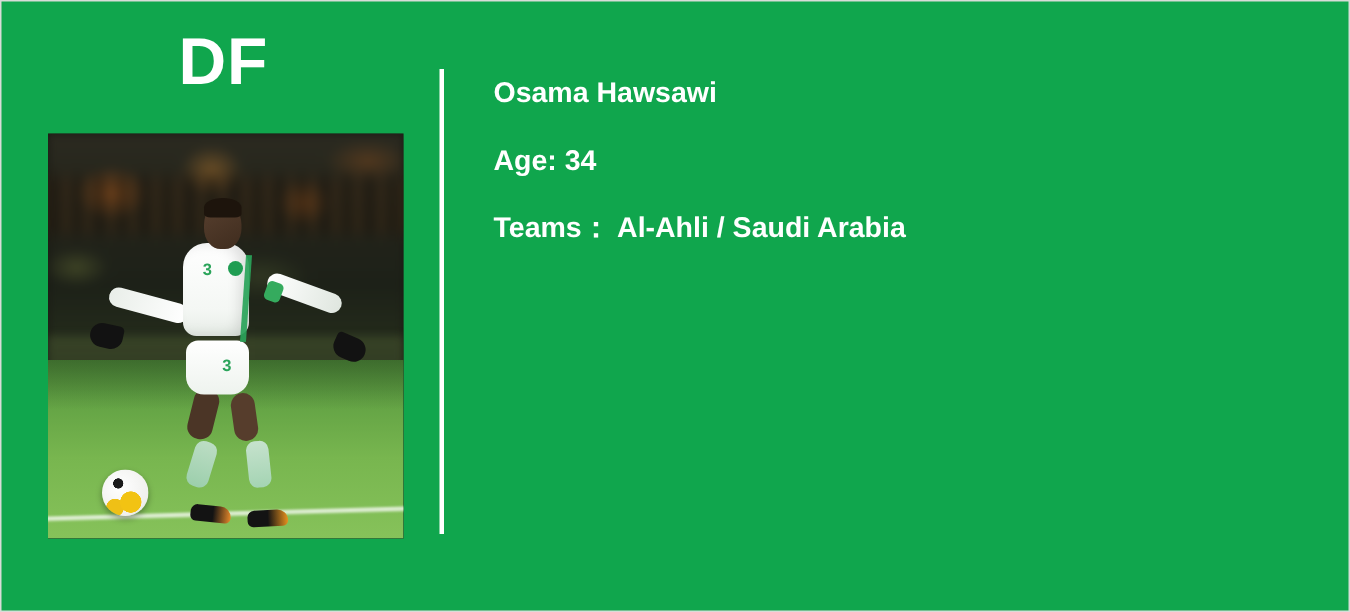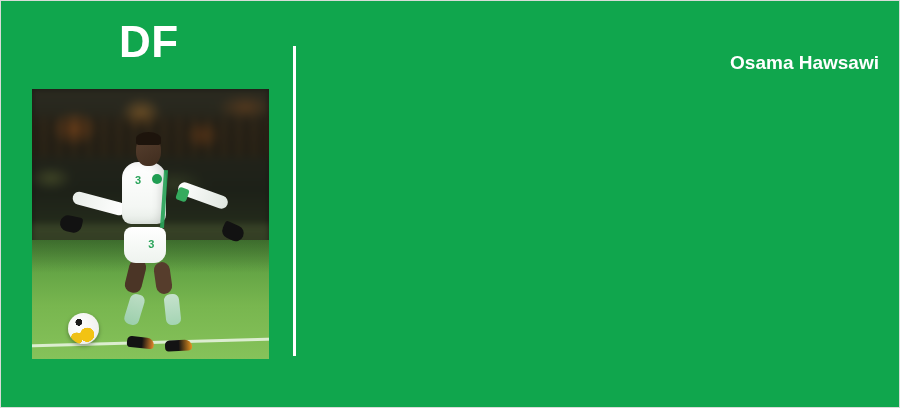--- a/index.html
+++ b/index.html
@@ -256,21 +256,20 @@
     height: 310px;
     background: #ffffff;
   }
 
   
   #details {
     position: absolute;
     left: 328px;
     top: 48px;
     right: 20px;
-    text-align: right;
   }
   .detail-row {
     height: 45px;
     line-height: 27px;
     font-size: 19px;
     font-weight: bold;
     color: #ffffff;
     white-space: nowrap;
   }
 </style>
@@ -310,15 +309,17 @@
     <div class="pl pl-head"></div>
     <div class="pl pl-hair"></div>
 
     <div class="pl pl-ball"></div>
   </div>
 
   <div id="divider"></div>
 
   <div id="details">
     <div class="detail-row">Osama Hawsawi</div>
+    <div class="detail-row">Age: 34</div>
+    <div class="detail-row">Teams： Al-Ahli / Saudi Arabia</div>
   </div>
 
 </div>
 
 </body></html>

